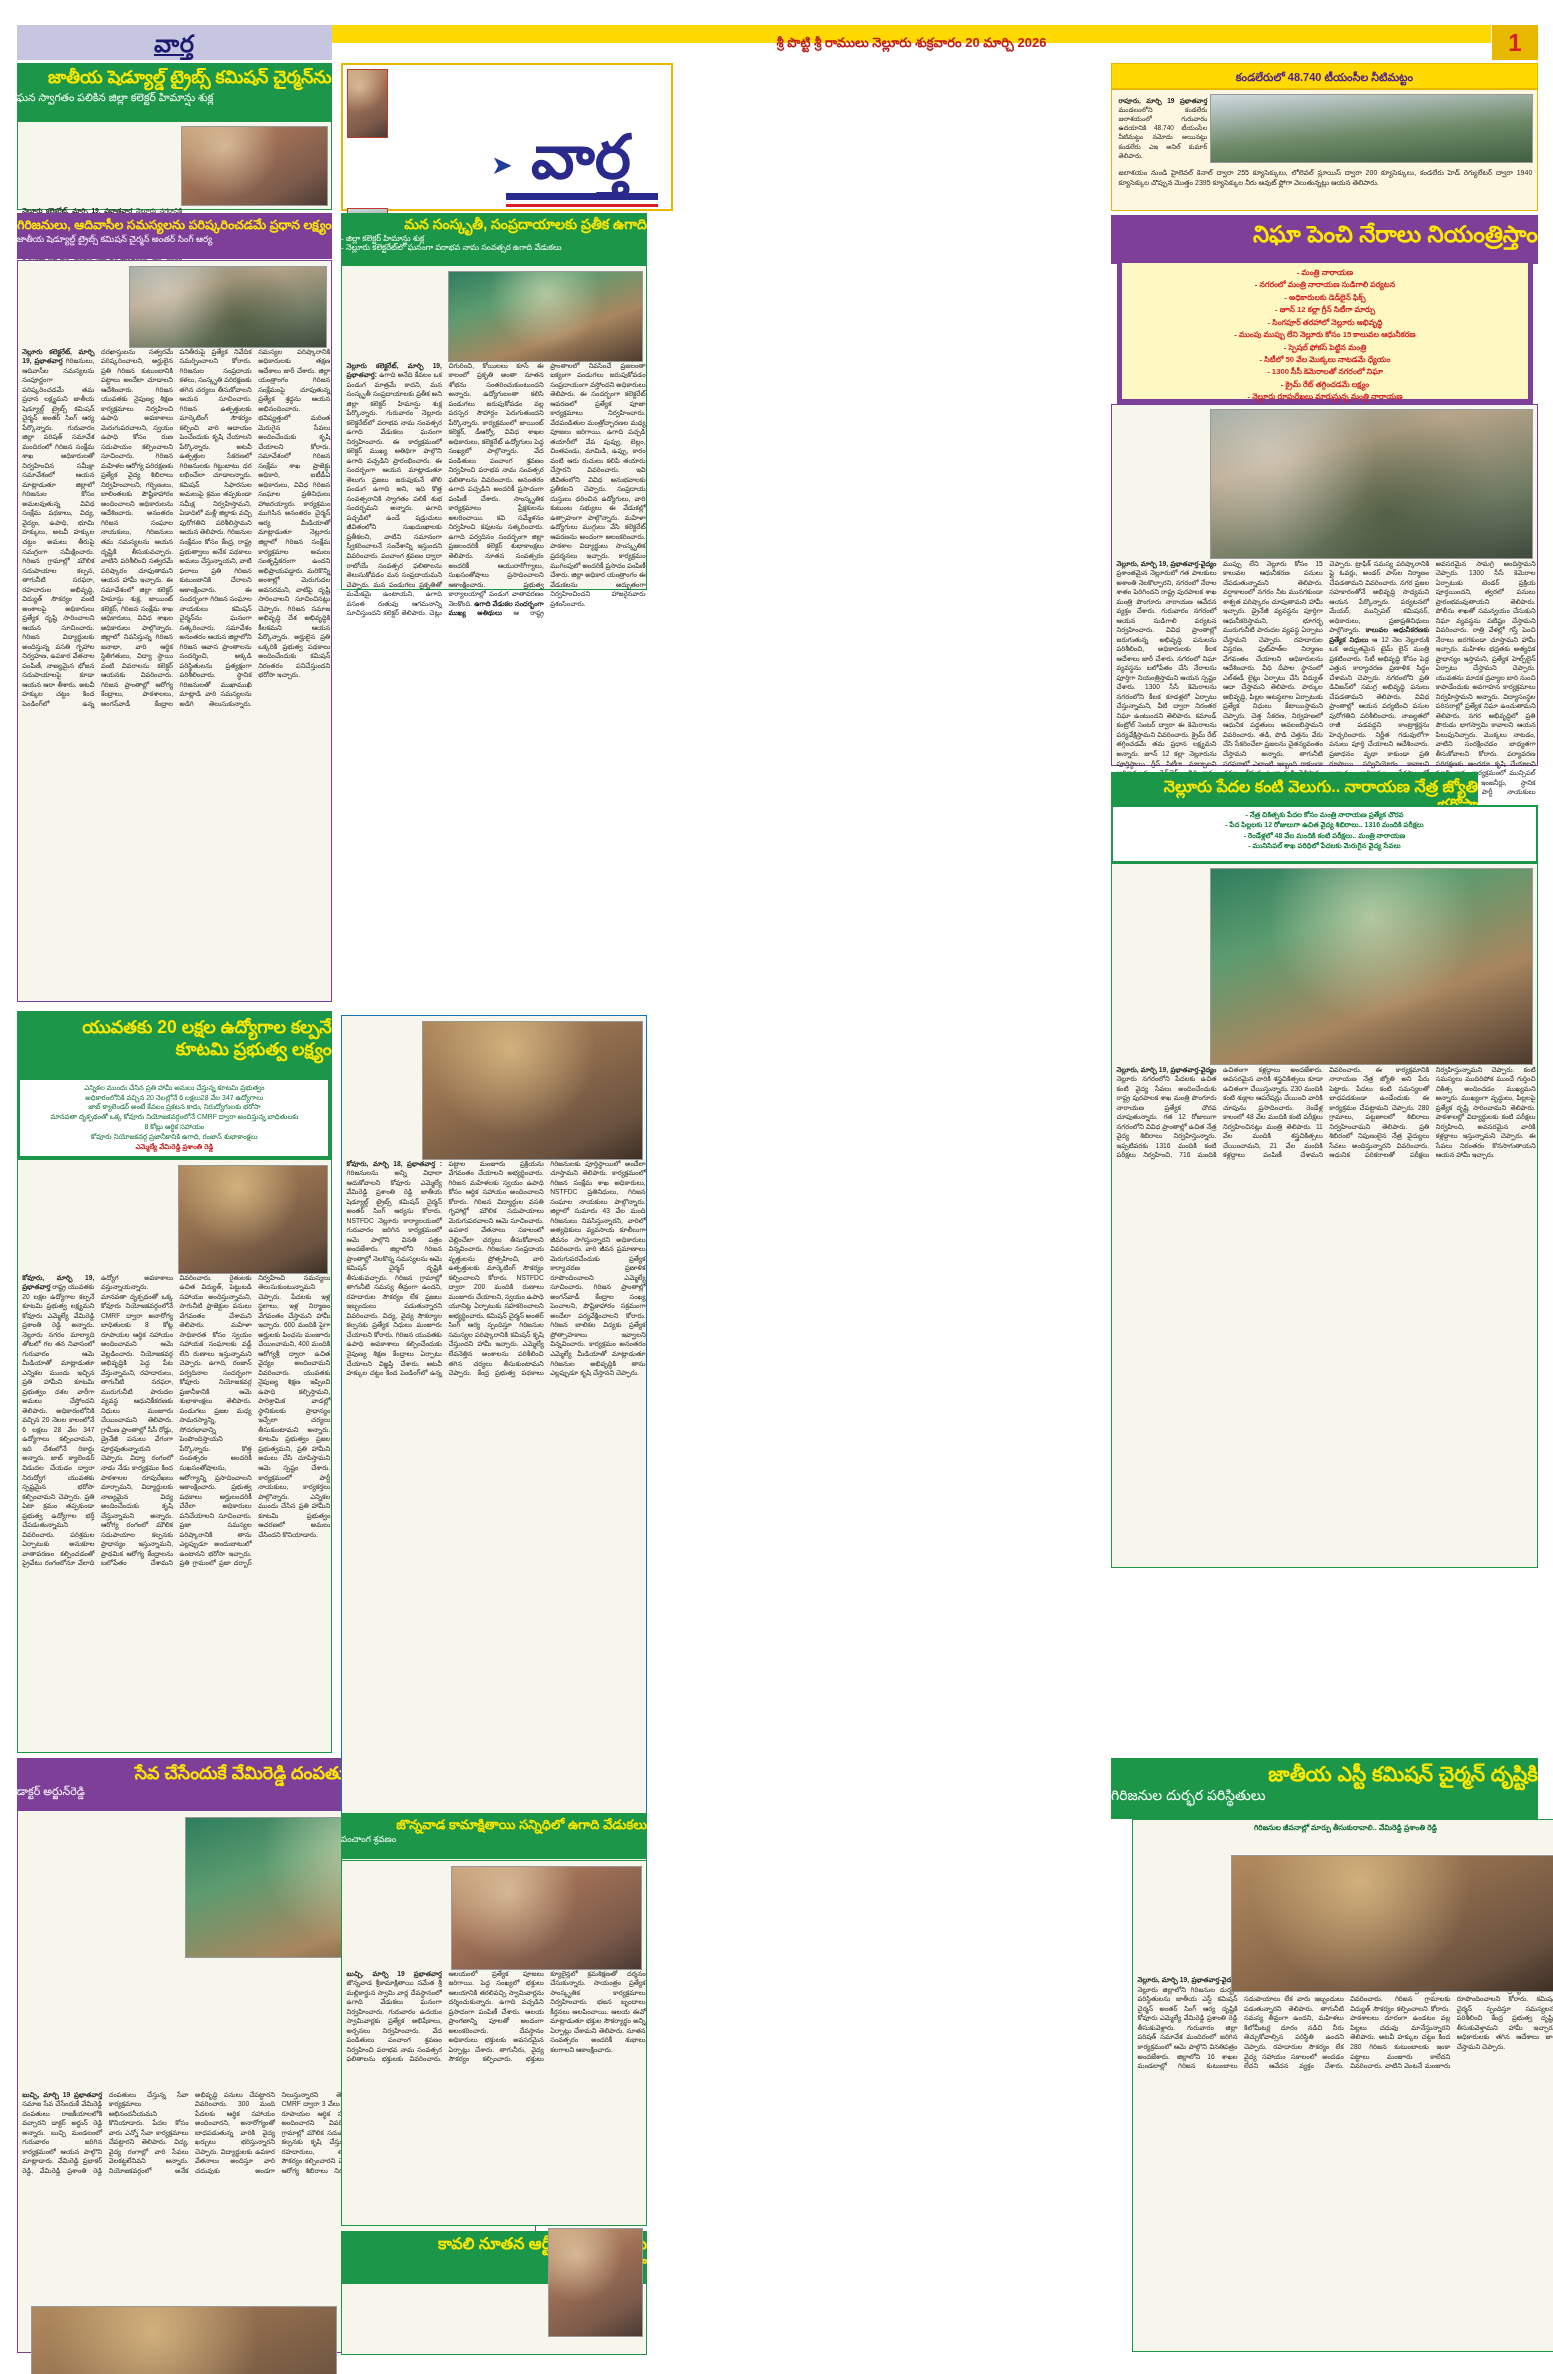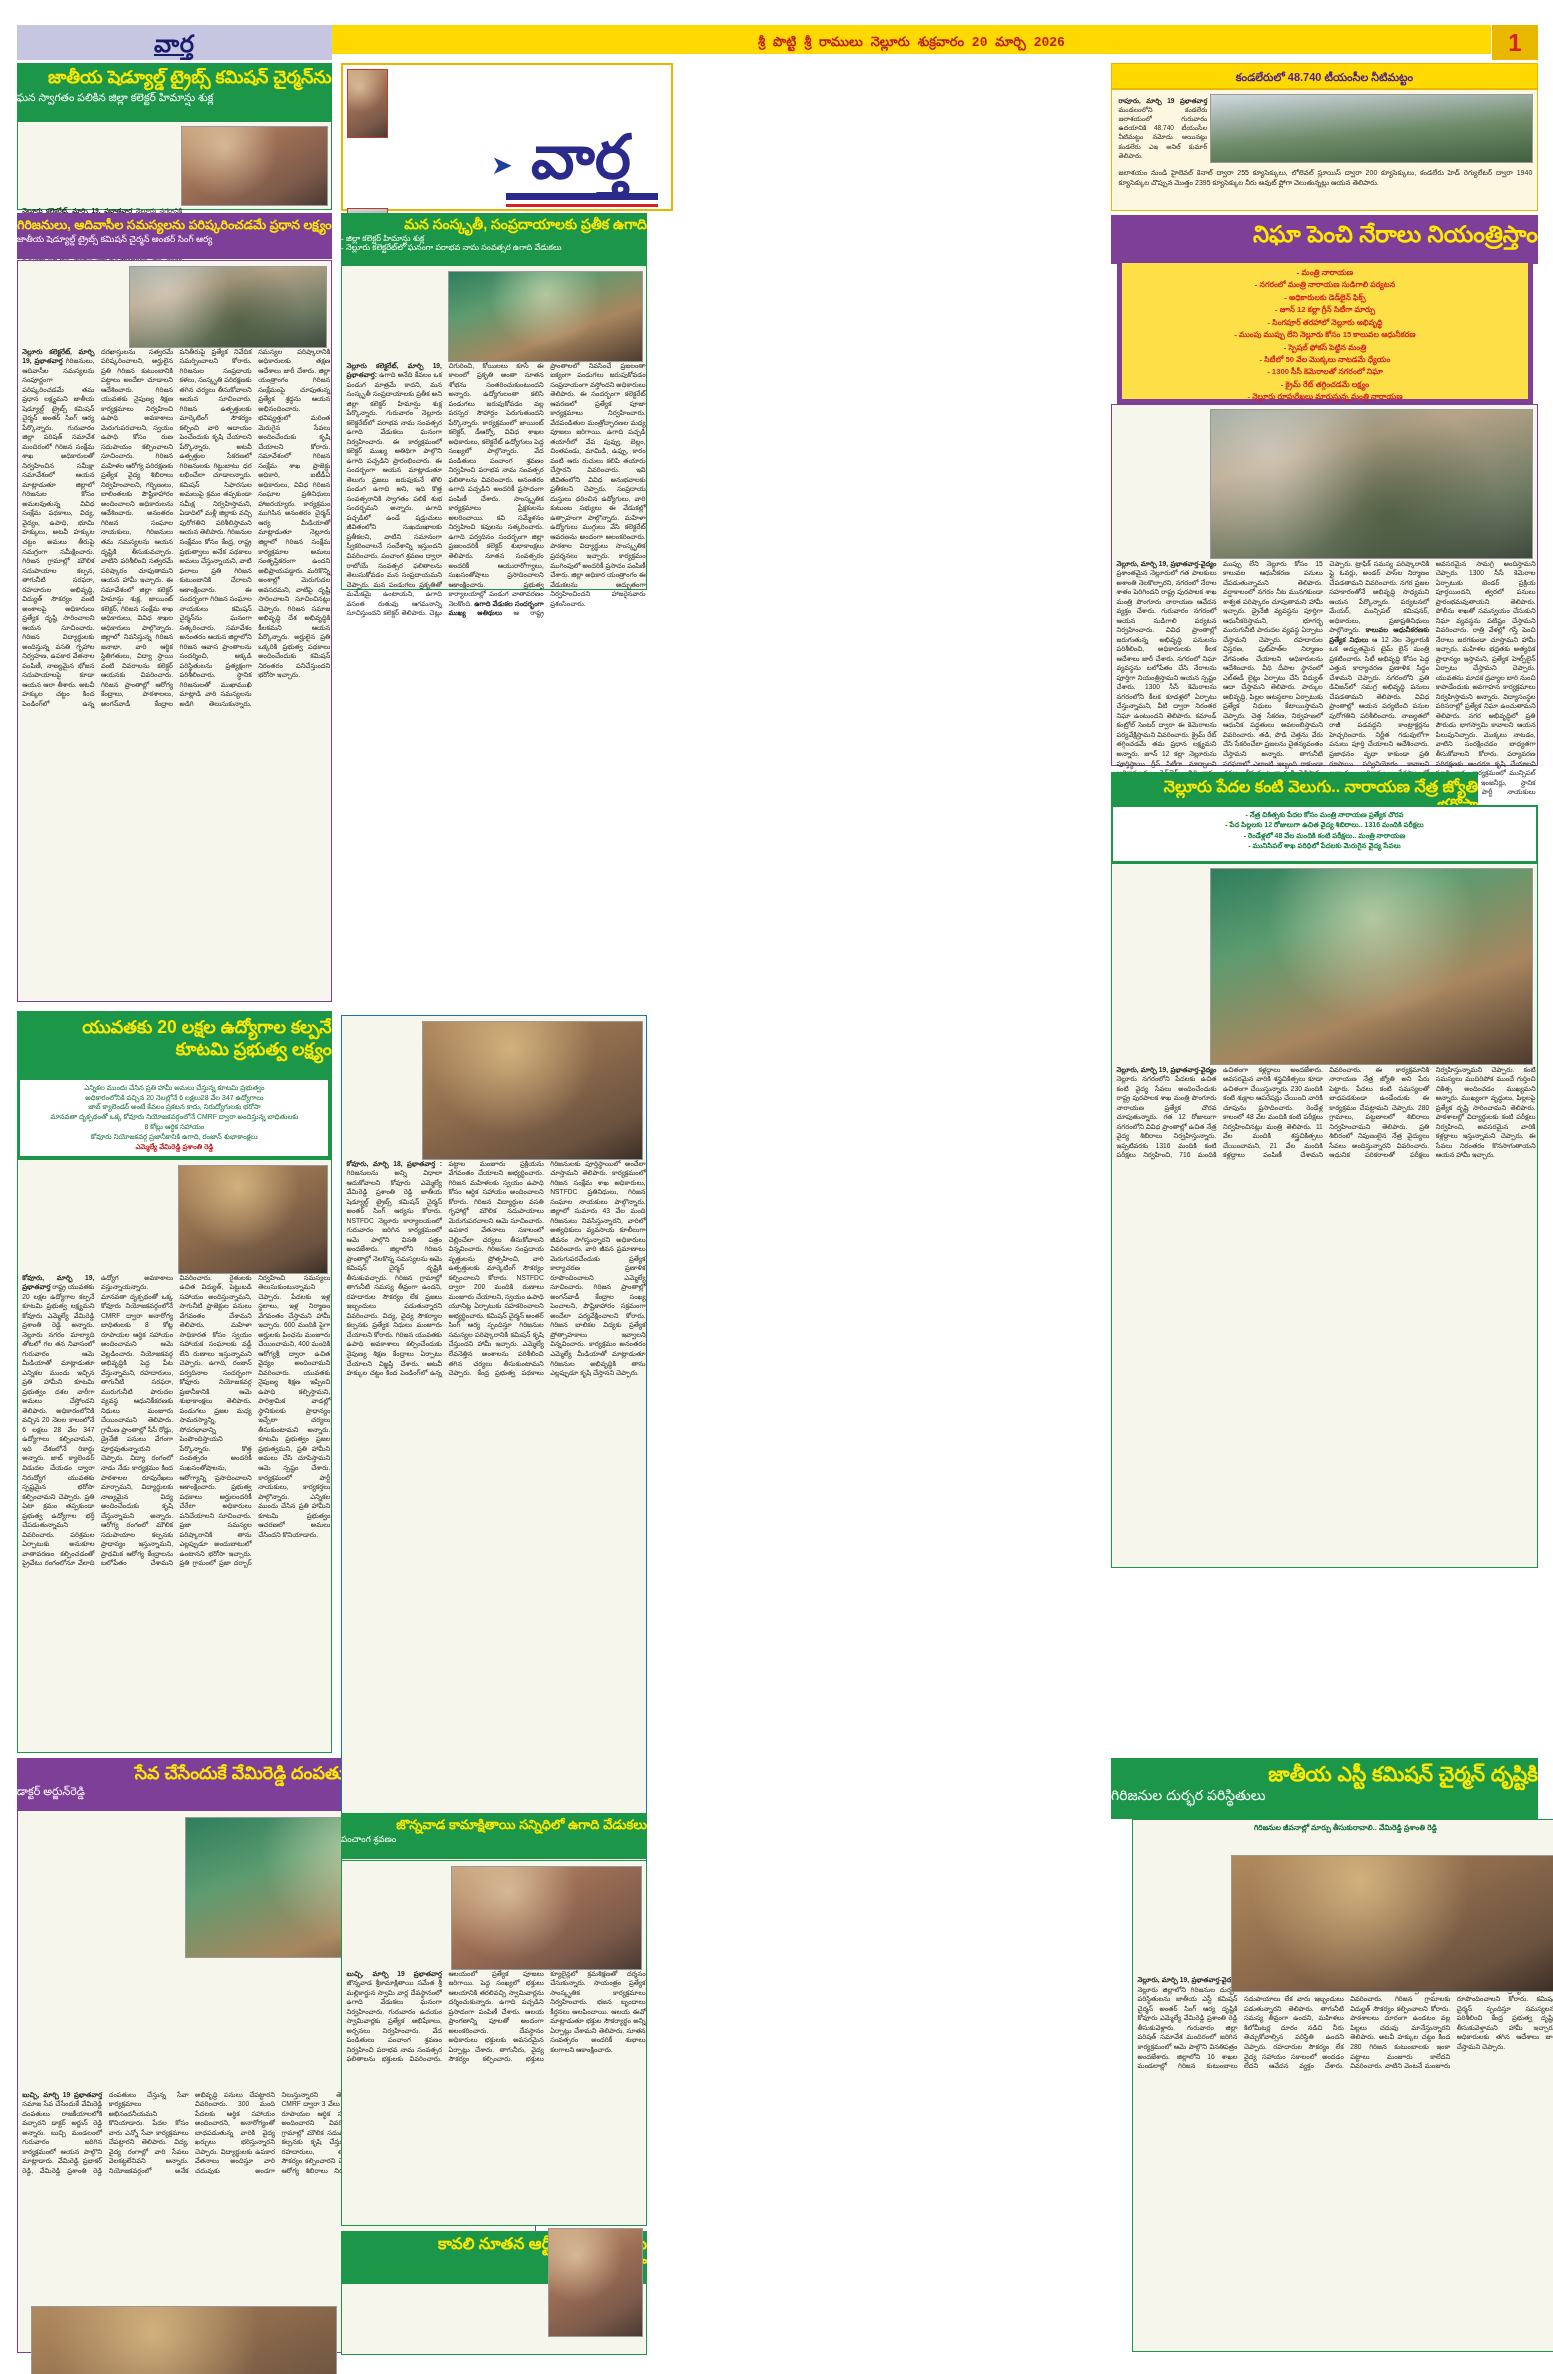--- a/index.html
+++ b/index.html
@@ -59,21 +59,21 @@
   .greenbul{color:#0f7a36;}
 </style>
 </head>
 <body>
 
 <div class="page">
 
   <div class="abs mh-strip" style="left:16.7px;top:25px;width:315px;height:35px;"></div>
   <div class="abs mh-word" style="left:16.7px;top:28px;width:315px;height:32px;font-size:24px;text-align:center;line-height:32px;text-decoration:underline;">వార్త</div>
 
-  <div class="abs datebar" style="left:332px;top:25px;width:1159px;height:29px;font-size:13px;line-height:35px;font-family:Liberation Mono, monospace;">శ్రీ పొట్టి శ్రీ రాములు నెల్లూరు శుక్రవారం 20 మార్చి 2026</div>
+  <div class="abs datebar" style="left:332px;top:25px;width:1159px;height:18px;font-size:13px;line-height:35px;">శ్రీ పొట్టి శ్రీ రాములు నెల్లూరు శుక్రవారం 20 మార్చి 2026</div>
   <div class="abs pgnum" style="left:1492px;top:25px;width:46px;height:35px;font-size:24px;line-height:35px;">1</div>
 
   <div class="abs hdr-green" style="left:16.7px;top:63px;width:315px;height:58px;">
     <div class="ylw-title" style="font-size:17.6px;padding-top:4.6px;">జాతీయ షెడ్యూల్డ్ ట్రైబ్స్ కమిషన్ చైర్మన్‌ను</div>
     <div class="wht-sub" style="font-size:10.7px;padding-top:3.7px;">ఘన స్వాగతం పలికిన జిల్లా కలెక్టర్ హిమాన్షు శుక్ల</div>
   </div>
   <div class="abs body-box" style="left:16.7px;top:121px;width:315px;height:89px;">
     <div class="photo warm abs" style="left:163px;top:3.7px;width:147px;height:80px;"></div>
     <div class="tcol" style="width:160px;">
       <span class="dline">నెల్లూరు కలెక్టరేట్, మార్చి 19, ప్రభాతవార్త</span>
@@ -194,21 +194,21 @@
       <span class="dline">రాపూరు, మార్చి 19 ప్రభాతవార్త</span>
       <span>మండలంలోని కండలేరు జలాశయంలో గురువారం ఉదయానికి 48.740 టీయంసీల నీటిమట్టం నమోదు అయినట్లు కండలేరు ఎఇ అనిల్ కుమార్ తెలిపారు.</span>
     </div>
     <div class="tcol abs" style="left:1.9px;top:74px;width:423px;column-count:1;font-size:7px;">జలాశయం నుండి హైలెవల్ కెనాల్ ద్వారా 255 క్యూసెక్కులు, లోలెవల్ స్లూయిస్ ద్వారా 200 క్యూసెక్కులు, కండలేరు హెడ్ రెగ్యులేటర్ ద్వారా 1940 క్యూసెక్కుల చొప్పున మొత్తం 2395 క్యూసెక్కుల నీరు ఆవుట్ ఫ్లోగా వెలుతున్నట్లు ఆయన తెలిపారు.</div>
   </div>
 
   <div class="abs hdr-purple" style="left:1111px;top:215px;width:427px;height:43px;">
     <div class="ylw-title" style="font-size:23px;padding-top:6.5px;">నిఘా పెంచి నేరాలు నియంత్రిస్తాం</div>
   </div>
   <div class="abs" style="left:1111px;top:258px;width:427px;height:5.6px;background:#7e3f98;"></div>
-  <div class="abs" style="left:1117px;top:263px;width:416px;height:141px;background:#fde047;border-left:5.6px solid #7e3f98;border-right:5.6px solid #7e3f98;border-bottom:5.6px solid #7e3f98;box-sizing:border-box;padding:3.7px 5.6px;">
+  <div class="abs" style="left:1117px;top:263px;width:416px;height:141px;background:#fef9c3;border-left:5.6px solid #7e3f98;border-right:5.6px solid #7e3f98;border-bottom:5.6px solid #7e3f98;box-sizing:border-box;padding:3.7px 5.6px;">
     <div class="bullets">
       <div>- మంత్రి నారాయణ</div>
       <div>- నగరంలో మంత్రి నారాయణ సుడిగాలి పర్యటన</div>
       <div>- అధికారులకు డెడ్‌లైన్ ఫిక్స్</div>
       <div>- జూన్ 12 కల్లా గ్రీన్ సిటీగా మార్పు</div>
       <div>- సింగపూర్ తరహాలో నెల్లూరు అభివృద్ధి</div>
       <div>- ముంపు ముప్పు లేని నెల్లూరు కోసం 15 కాలువల ఆధునీకరణ</div>
       <div>- స్పెషల్ ఫోకస్ పెట్టిన మంత్రి</div>
       <div>- సిటీలో 50 వేల మొక్కలు నాటడమే ధ్యేయం</div>
       <div>- 1300 సీసీ కెమెరాలతో నగరంలో నిఘా</div>

